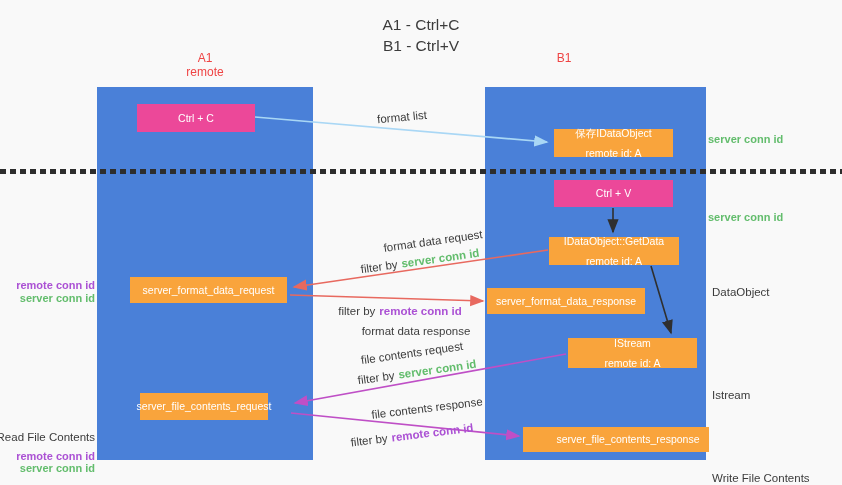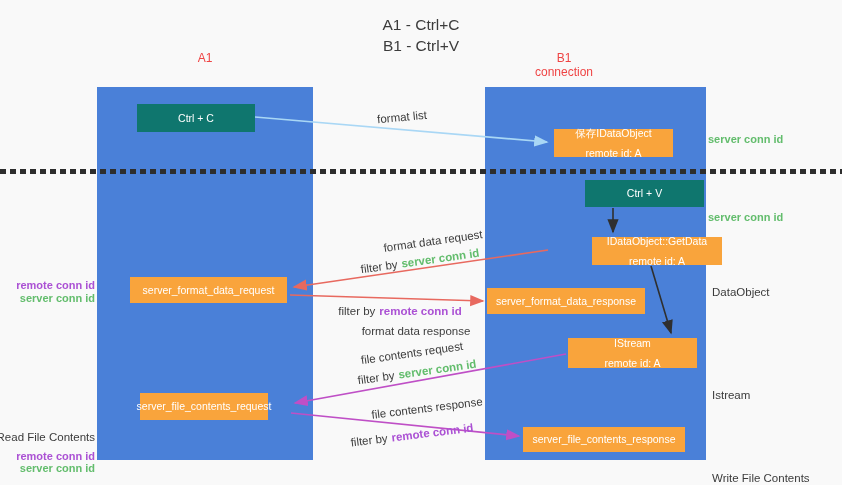--- a/index.html
+++ b/index.html
@@ -23,21 +23,21 @@
   .divider {
     position:absolute; left:0; top:169px; width:842px; height:5px; z-index:2;
     background:repeating-linear-gradient(to right, #2d2d2d 0 6px, transparent 6px 10px);
   }
   .arrow-layer { position:absolute; left:0; top:0; width:842px; height:485px; z-index:3; pointer-events:none; }
   .node {
     position:absolute; z-index:4;
     display:flex; flex-direction:column; align-items:center; justify-content:center;
     color:#ffffff; font-size:10.5px; line-height:13px; text-align:center; white-space:nowrap;
   }
-  .node.green  { background:#0f766e; }
+  .node.green  { background:#ec4899; }
   .node.orange { background:#f9a43c;gap:7px; }
   .alabel {
     position:absolute; z-index:5; white-space:nowrap;
     font-size:11.5px; color:#3d3d3d;
   }
   .alabel span + span { margin-left:4px; }
   .conn-green  { color:#63bd6d; font-weight:bold; }
   .conn-purple { color:#ab51d4; font-weight:bold; }
   .side-label { position:absolute; z-index:5; white-space:nowrap; font-size:11.5px; color:#3b3b3b;margin-top:40px; }
   .side-conn  { position:absolute; z-index:5; white-space:nowrap; font-size:11px; font-weight:bold; }
@@ -48,24 +48,24 @@
 
 <div class="stage">
 
   <div class="title">
     <div>A1 - Ctrl+C</div>
     <div>B1 - Ctrl+V</div>
   </div>
 
   <div class="lane-header" style="left:205px;">
     <div>A1</div>
+    <div>remote</div>
   </div>
   <div class="lane-header" style="left:564px;">
     <div>B1</div>
-    <div>connection</div>
   </div>
 
   <div class="lane lane-left"></div>
   <div class="lane lane-right"></div>
 
   <div class="divider"></div>
 
   <svg class="arrow-layer" viewBox="0 0 842 485">
     <defs>
       <marker id="mBlue" markerWidth="10" markerHeight="8" refX="8" refY="3.5" orient="auto">
@@ -90,39 +90,39 @@
     <path d="M291,413 L519,436" stroke="#bf4fc6" stroke-width="1.6" fill="none" marker-end="url(#mPurple)"></path>
   </svg>
 
   <div class="node green" style="left:137px; top:104px; width:118px; height:28px;">Ctrl + C</div>
 
   <div class="node orange" style="left:554px; top:129px; width:119px; height:28px;">
     <div>保存IDataObject</div>
     <div>remote id: A</div>
   </div>
 
-  <div class="node green" style="left:554px; top:180px; width:119px; height:27px;margin-left:31px;">Ctrl + V</div>
+  <div class="node green" style="left:554px; top:180px; width:119px; height:27px;">Ctrl + V</div>
 
-  <div class="node orange" style="left:549px; top:237px; width:130px; height:28px;margin-left:43px;">
+  <div class="node orange" style="left:549px; top:237px; width:130px; height:28px;">
     <div>IDataObject::GetData</div>
     <div>remote id: A</div>
   </div>
 
   <div class="node orange" style="left:130px; top:277px; width:157px; height:26px;">server_format_data_request</div>
 
   <div class="node orange" style="left:487px; top:288px; width:158px; height:26px;">server_format_data_response</div>
 
   <div class="node orange" style="left:568px; top:338px; width:129px; height:30px;">
     <div>IStream</div>
     <div>remote id: A</div>
   </div>
 
   <div class="node orange" style="left:140px; top:393px; width:128px; height:27px;">server_file_contents_request</div>
 
-  <div class="node orange" style="left:523px; top:427px; width:162px; height:25px;">server_file_contents_response</div>
+  <div class="node orange" style="left:523px; top:427px; width:162px; height:25px;padding-left:24px;">server_file_contents_response</div>
 
   <div class="alabel" style="left:402px; top:117px; transform:translate(-50%,-50%) rotate(-5.5deg);">format list</div>
 
   <div class="alabel" style="left:433px; top:241px; transform:translate(-50%,-50%) rotate(-8deg);">format data request</div>
   <div class="alabel" style="left:420px; top:261px; transform:translate(-50%,-50%) rotate(-8deg);">
     <span>filter by</span><span class="conn-green">server conn id</span>
   </div>
 
   <div class="alabel" style="left:416px; top:290px; transform:translate(-50%,-50%);margin-top:41px;">format data response</div>
   <div class="alabel" style="left:400px; top:311px; transform:translate(-50%,-50%);">

